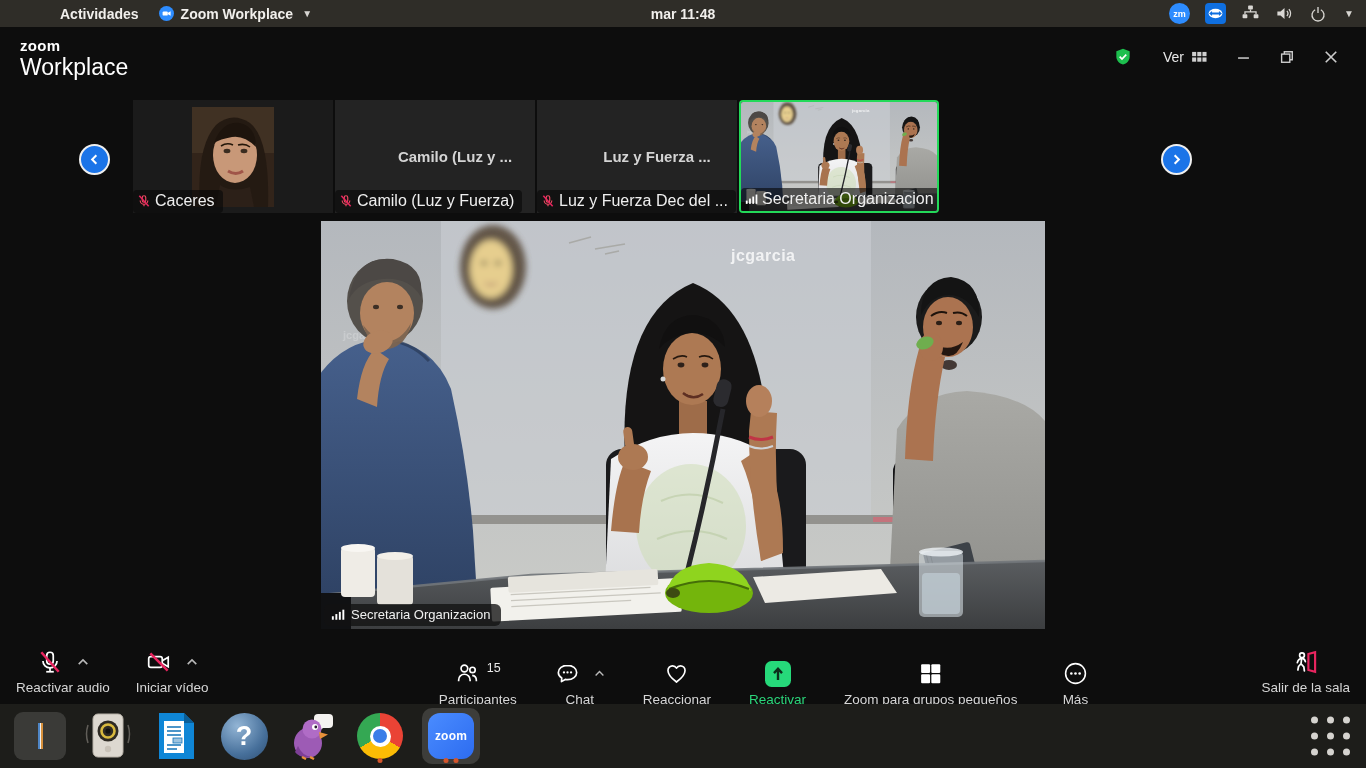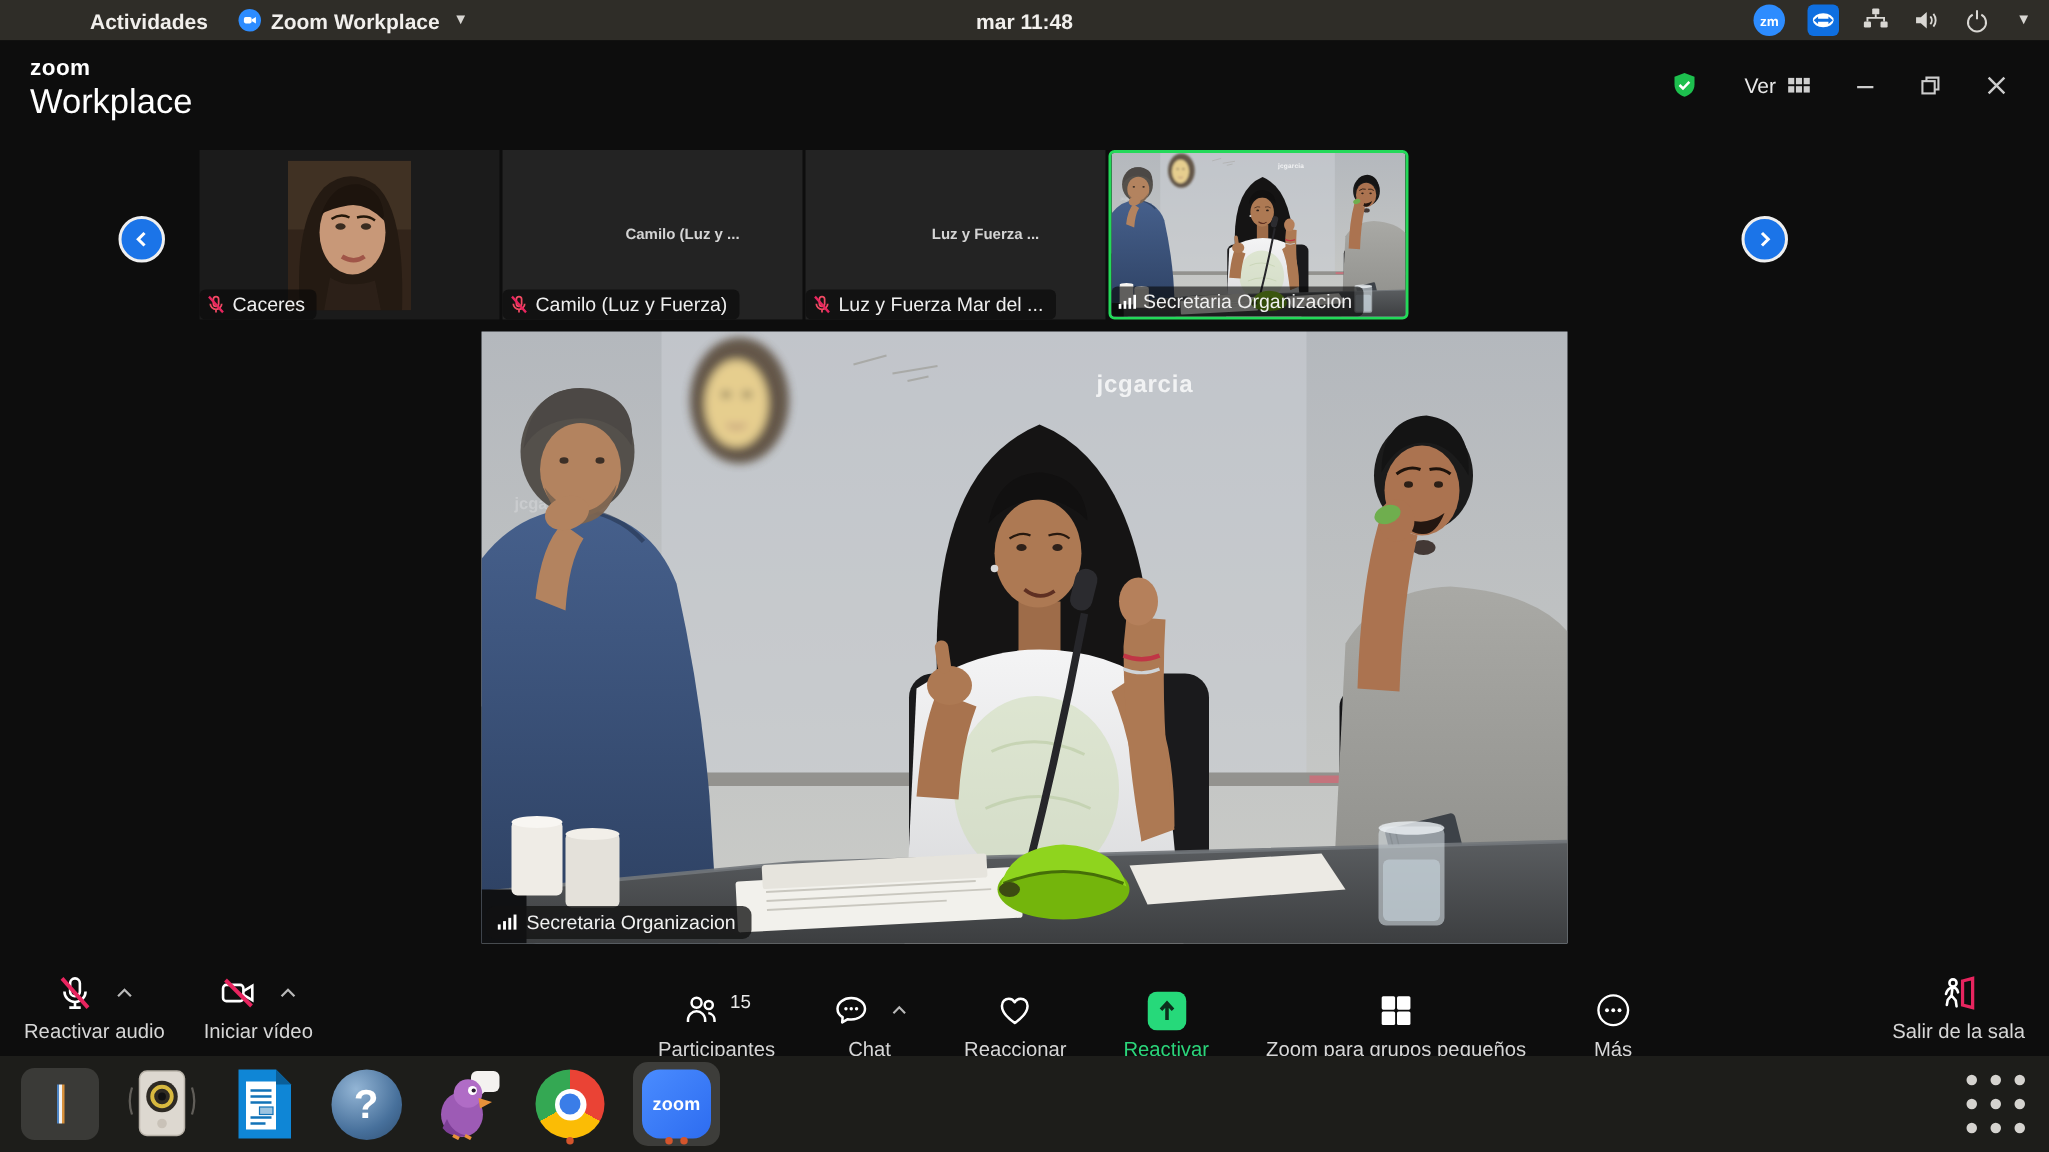--- a/index.html
+++ b/index.html
@@ -29,23 +29,23 @@
   .zw-controls{position:absolute;right:28px;top:20px;display:flex;align-items:center;gap:30px;}
   .zw-ver{display:flex;align-items:center;gap:8px;color:#e8e8e8;font-size:14px;font-weight:400;cursor:pointer;}
   .wctl{cursor:pointer;display:flex;align-items:center;}
 
   
   .filmstrip{height:113px;position:relative;flex:0 0 113px;}
   .tiles{position:absolute;left:133px;top:0;display:flex;gap:2px;}
   .tile{width:200px;height:113px;background:#232323;position:relative;overflow:hidden;box-sizing:border-box;cursor:pointer;}
   .tile.active{border:2px solid #23d959;border-radius:4px;}
   .tile-center{position:absolute;inset:0;display:flex;align-items:center;justify-content:center;
-    font-size:10px;font-weight:700;color:#d4d4d4;margin-left:40px;}
+    font-size:15px;font-weight:700;color:#d4d4d4;margin-left:40px;}
   .tile-label{position:absolute;left:0;bottom:0;display:flex;align-items:center;gap:4px;
-    background:rgba(8,8,8,.62);border-radius:4px;padding:2px 8px 3px 4px;font-size:13px;color:#efefef;
+    background:rgba(8,8,8,.62);border-radius:4px;padding:2px 8px 3px 4px;font-size:16px;color:#efefef;
     max-width:190px;white-space:nowrap;overflow:hidden;}
   .nav-arrow{position:absolute;top:44px;width:27px;height:27px;border-radius:50%;background:#1b74e8;
     border:2.5px solid #efefef;display:flex;align-items:center;justify-content:center;cursor:pointer;box-sizing:content-box;}
   .nav-left{left:79px;} .nav-right{left:1161px;}
 
   
   .photo-wrap{position:absolute;left:59px;top:7px;width:82px;height:100px;overflow:hidden;}
   
   .blurvid{position:absolute;inset:0;background:linear-gradient(100deg,#45443f 0%,#8f938f 32%,#d4d7d5 62%,#aeb2b0 100%);}
   .blurvid .ceil{position:absolute;top:0;left:30%;width:70%;height:26%;background:#e9e9e7;filter:blur(6px);}
@@ -378,21 +378,21 @@
           <div class="tile-center">Luz y Fuerza ...</div>
           <div class="tile-label">
             <svg viewBox="0 0 24 24" width="14" height="14">
                 <g stroke="#f04a63" stroke-width="2" fill="none">
                   <rect x="9" y="3" width="6" height="11" rx="3"></rect>
                   <path d="M5.5 11 a6.5 6.5 0 0 0 13 0"></path>
                   <line x1="12" y1="17.5" x2="12" y2="21"></line>
                 </g>
                 <line x1="4" y1="3" x2="20" y2="21" stroke="#e8255f" stroke-width="2.6"></line>
               </svg>
-            <span>Luz y Fuerza Mar del ...</span>
+            <span>Luz y Fuerza Dec del ...</span>
           </div>
         </div>
 
         <div class="tile active">
           <svg class="tile-scene" viewBox="0 0 724 408" preserveAspectRatio="xMidYMid slice">
               <use href="#scene"></use>
             </svg>
           <div class="tile-label">
             <svg viewBox="0 0 16 14" width="13" height="12">
                 <g fill="#fff">

